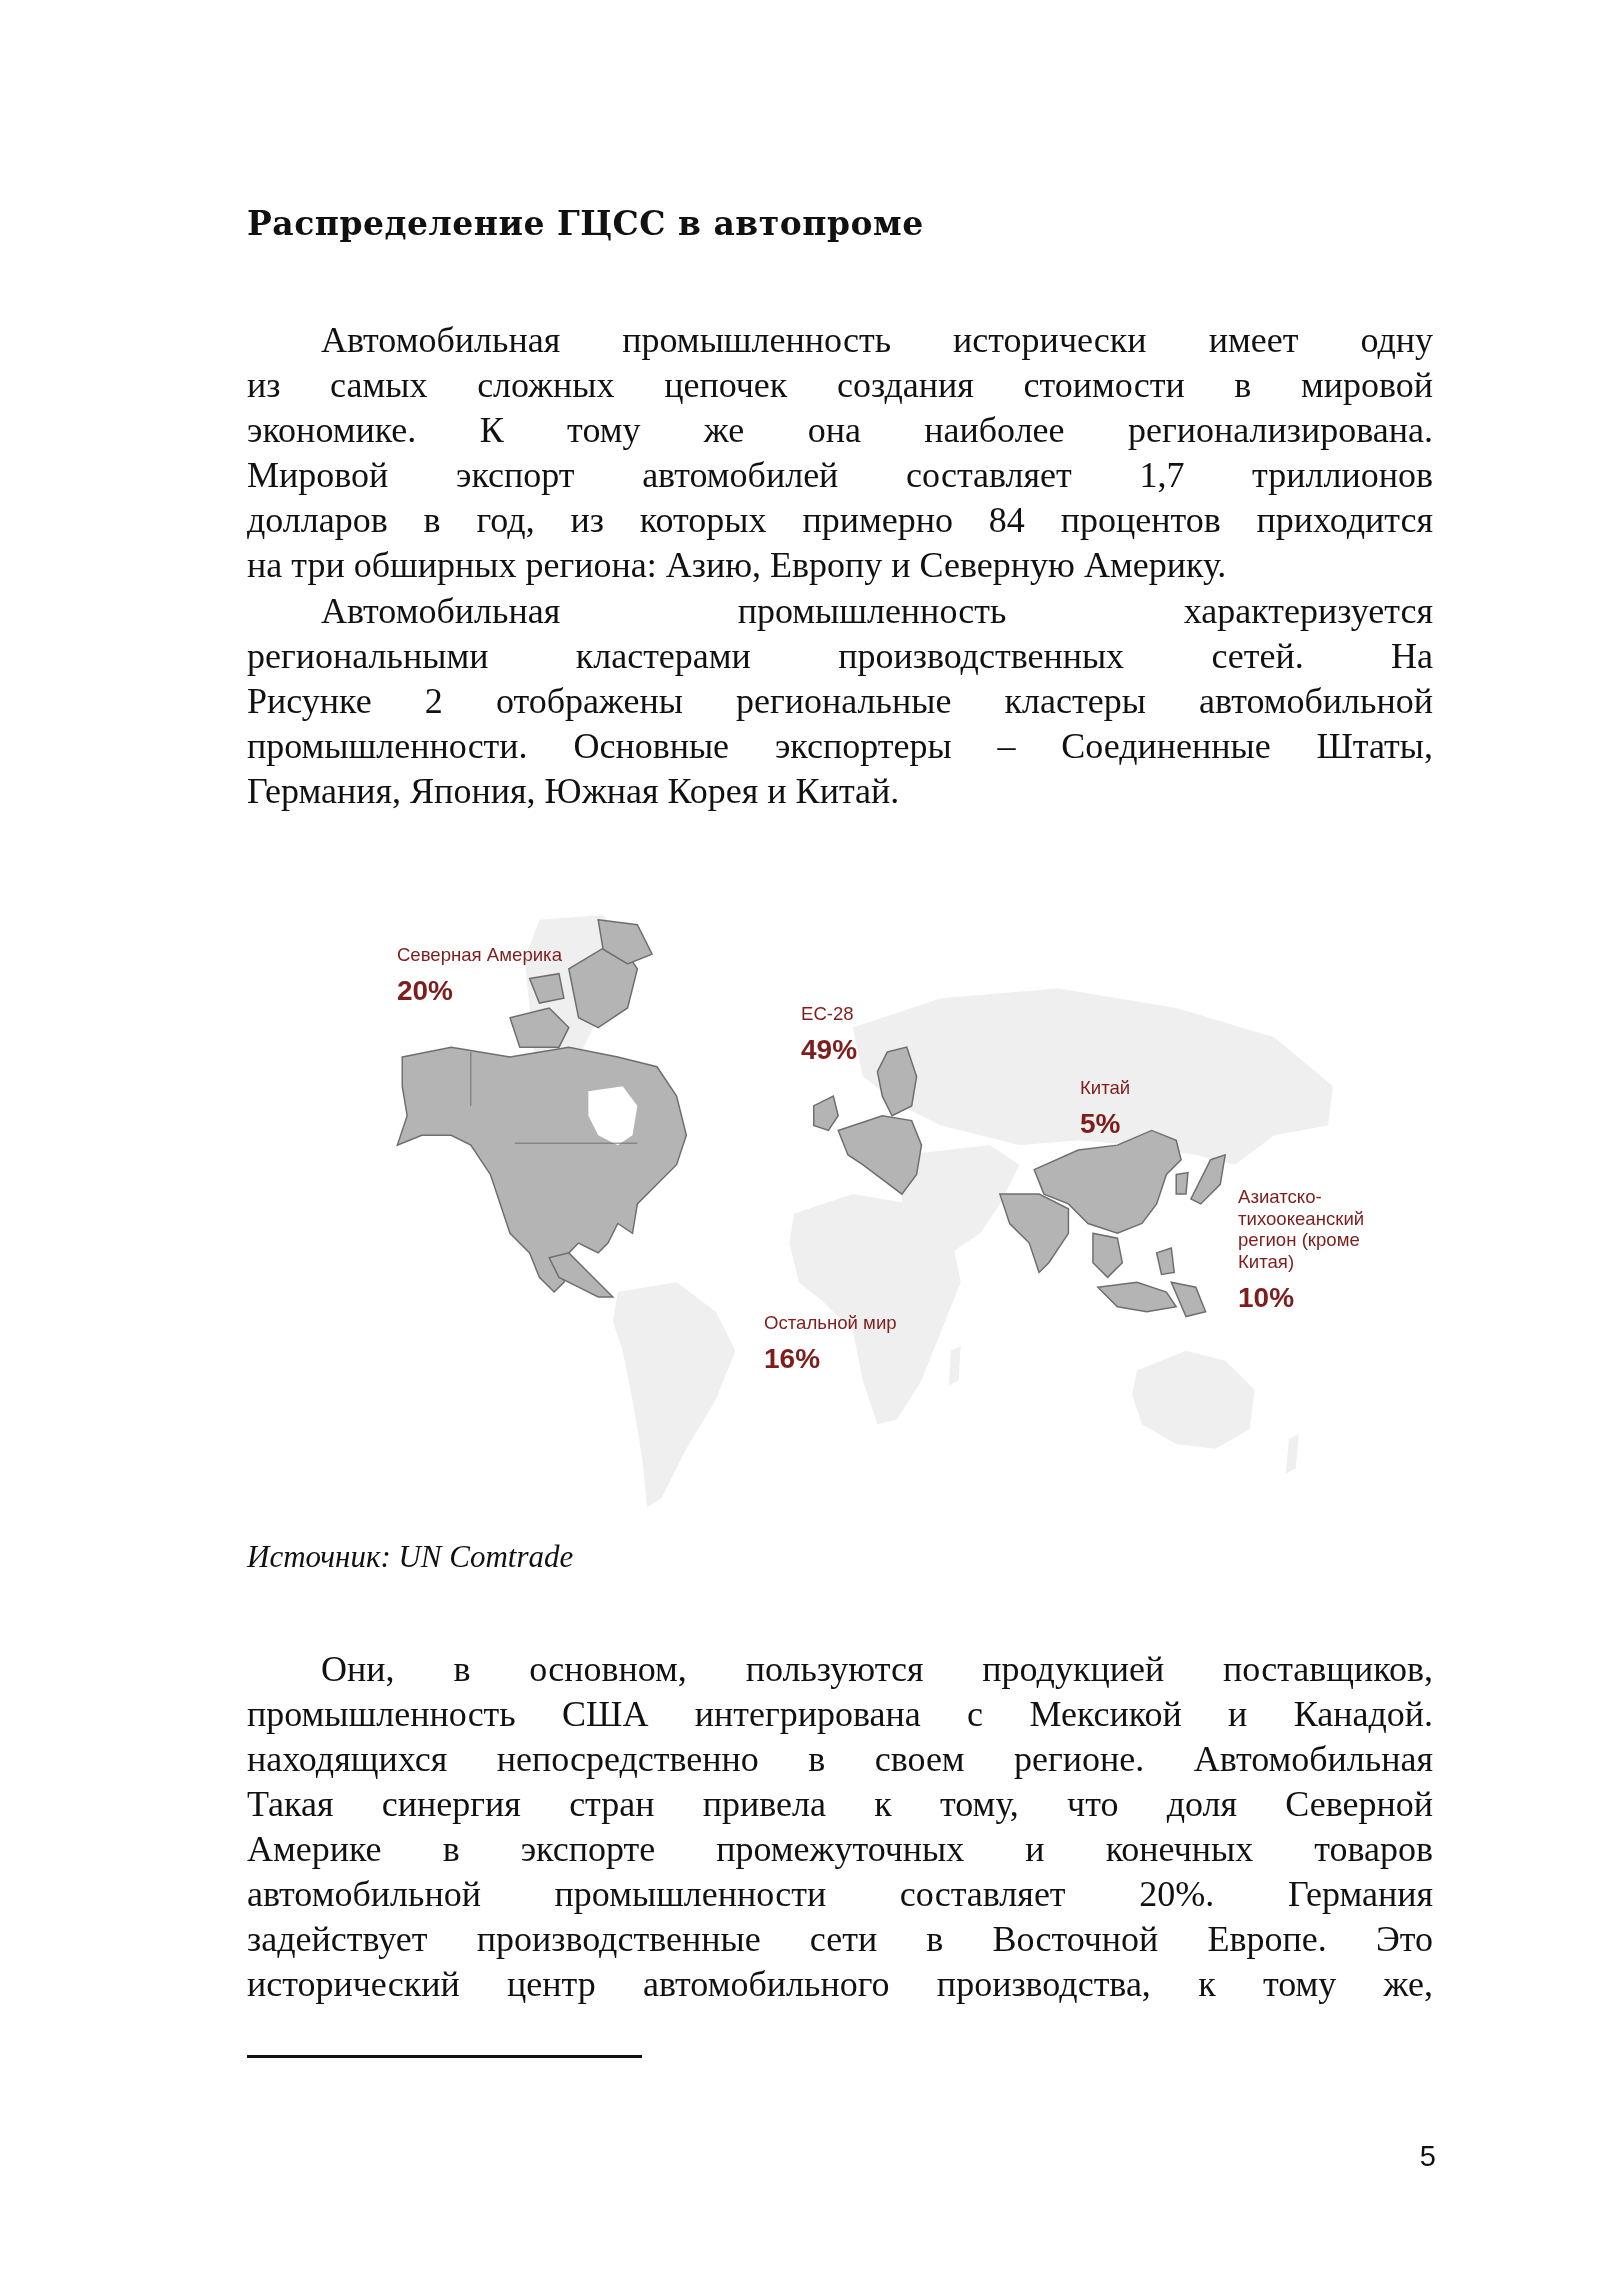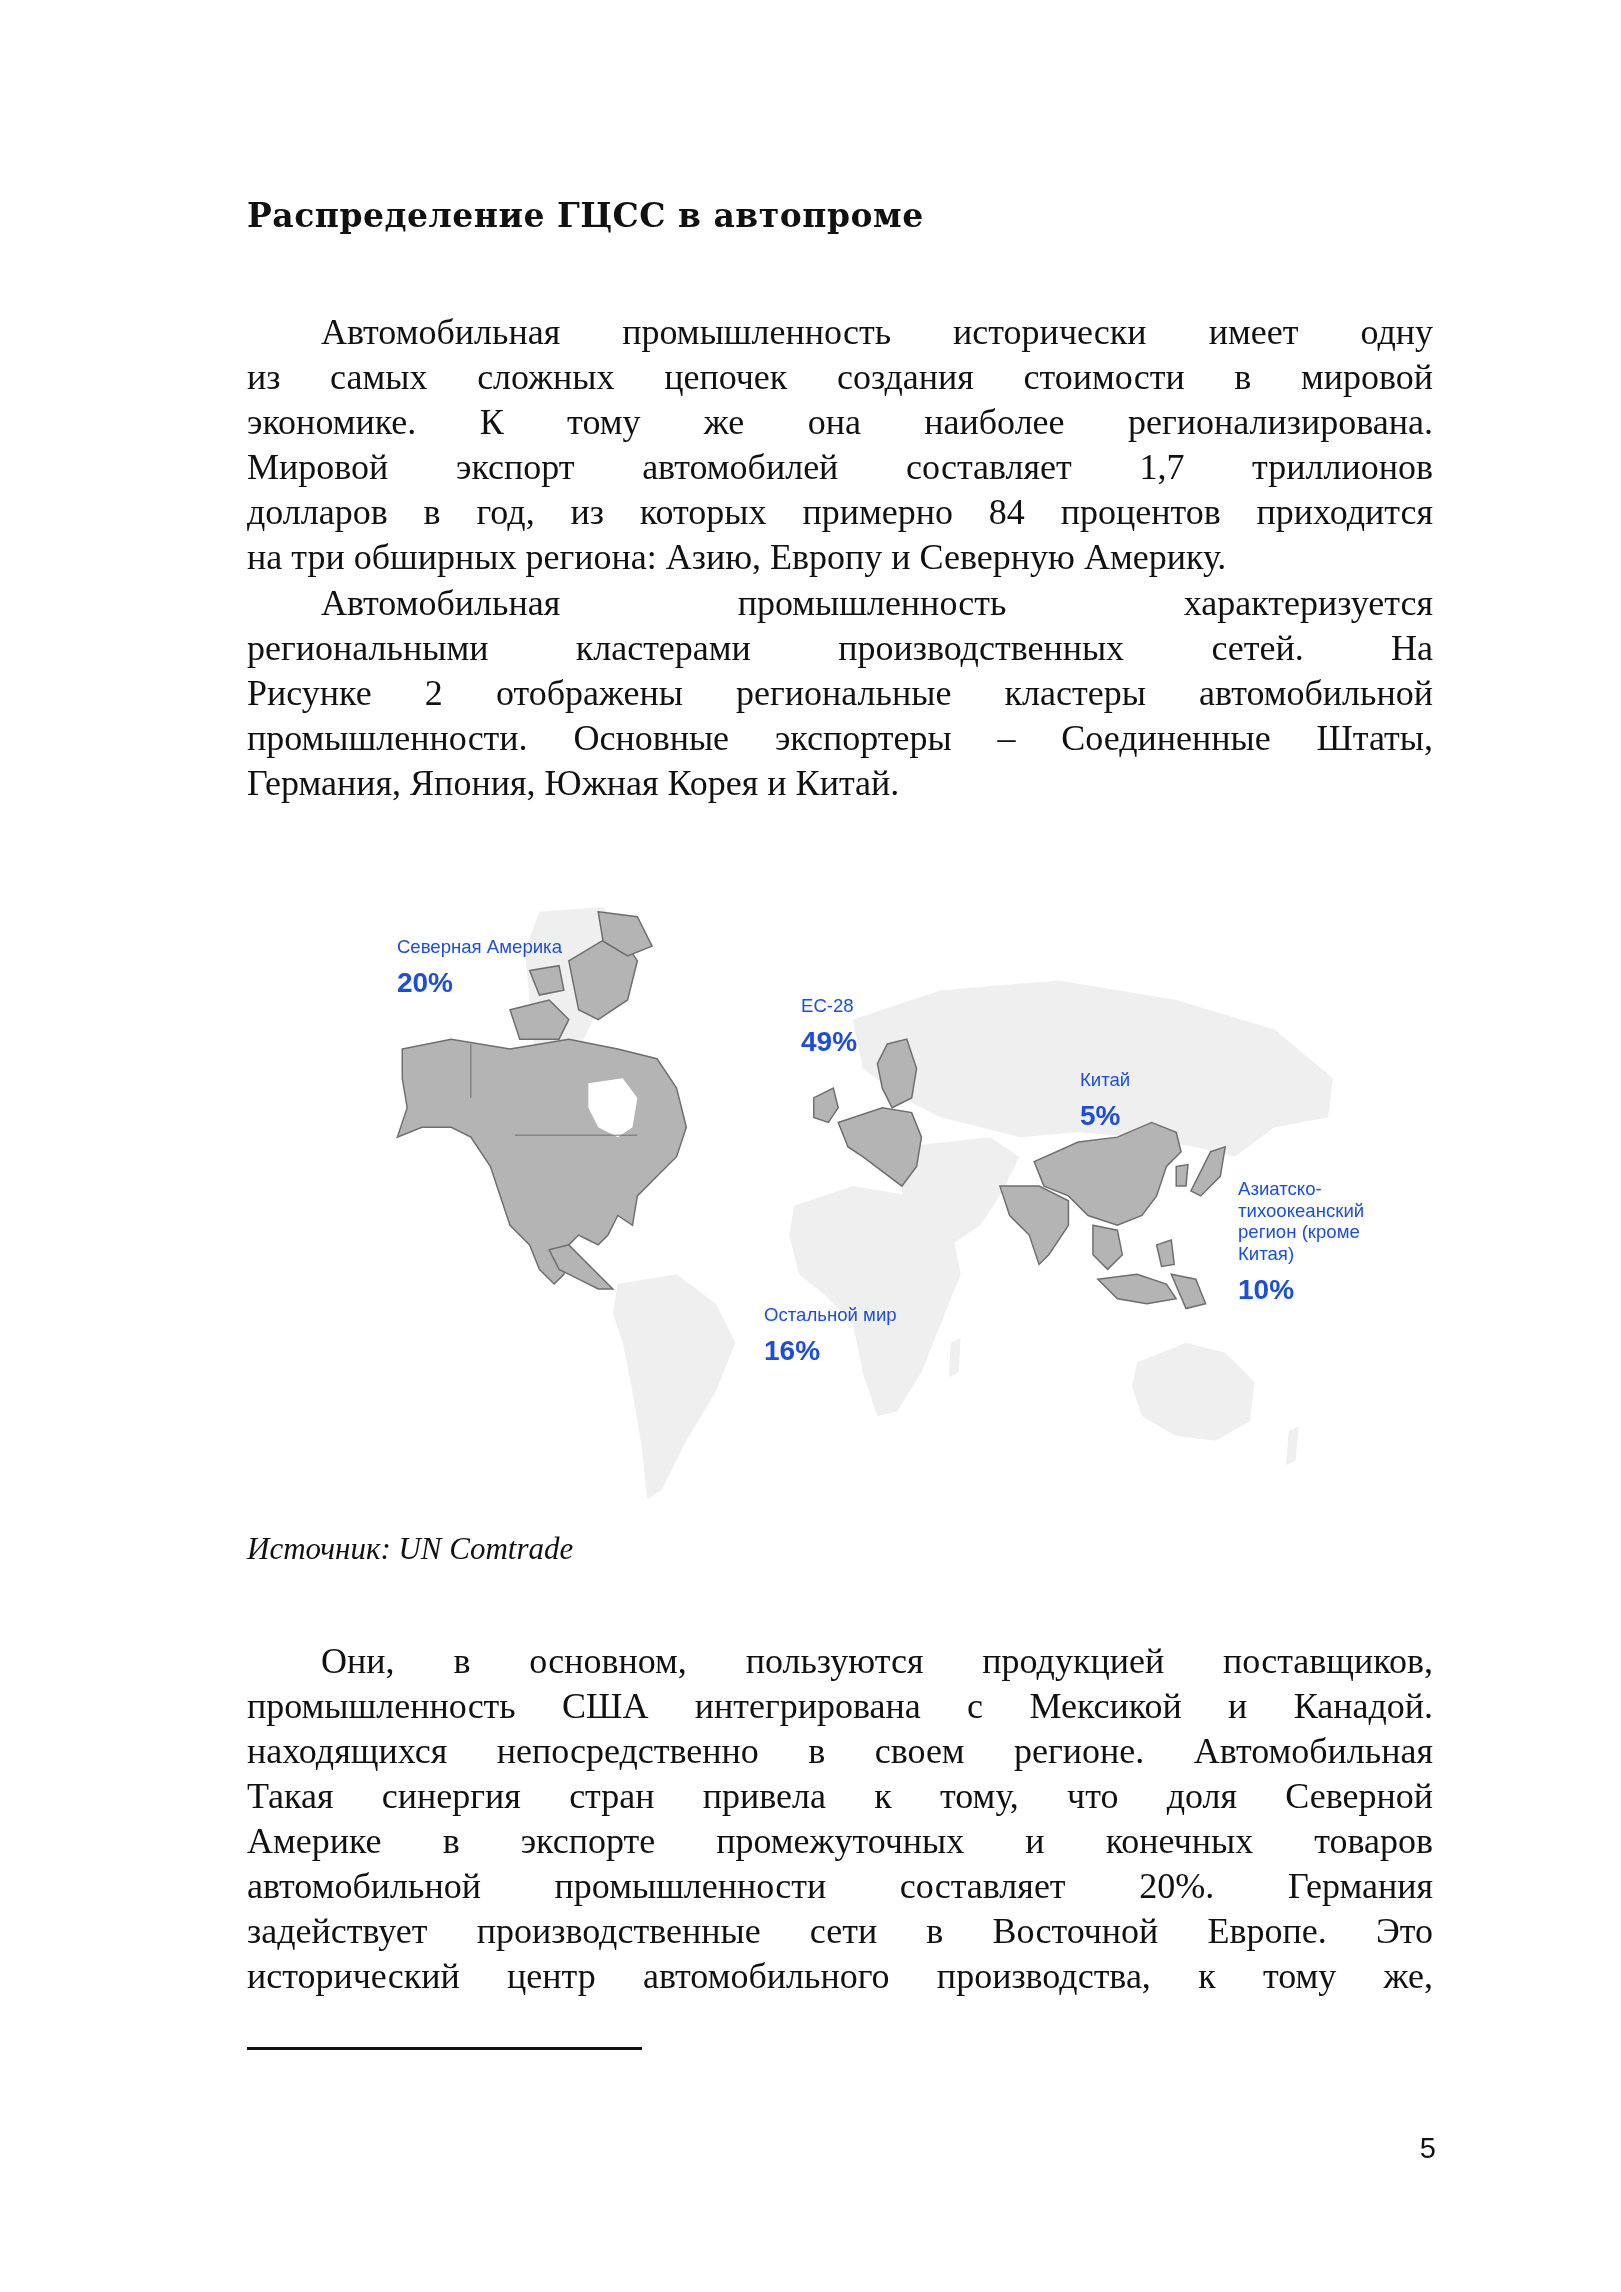--- a/index.html
+++ b/index.html
@@ -1,17 +1,17 @@
 <!DOCTYPE html>
 <html><head>
 <meta charset="utf-8">
 <style>
   html, body { margin: 0; padding: 0; background: #ffffff; }
   body { width: 1621px; height: 2293px; position: relative; overflow: hidden; color: #111; }
-  .page { position: absolute; left: 0; top: 0; width: 1621px; height: 1682px; }
+  .page { position: absolute; left: 0; top: 8px; width: 1621px; height: 1682px; }
   .heading {
     position: absolute; left: 247px; top: 196px; width: 1186px;
     font-family: "DejaVu Serif", serif; font-weight: bold; font-size: 33px; letter-spacing: 0.5px;
   }
   .body-text {
     position: absolute; left: 247px; width: 1186px;
     font-family: "Liberation Serif", serif; font-size: 36px; line-height: 45px;
     text-align: justify; text-align-last: left; margin: 0;
   }
   .body-text .line { display: block; text-align: justify; text-align-last: justify; white-space: nowrap; }
@@ -23,21 +23,21 @@
   .caption {
     position: absolute; left: 247px; width: 1186px; top: 817px; text-align: center;
     font-family: "Liberation Serif", serif; font-style: italic; font-size: 31px; line-height: 37px;
   }
   .source {
     position: absolute; left: 247px; width: 1186px; top: 1531px; text-align: left;
     font-family: "Liberation Serif", serif; font-style: italic; font-size: 31px;
   }
   .map-wrap { position: absolute; left: 392px; top: 902px; width: 961px; height: 627px; }
   .map-wrap svg { width: 961px; height: 627px; display: block; }
-  .map-label { position: absolute; font-family: "Liberation Sans", sans-serif; color: #1d4ed8; }
+  .map-label { position: absolute; font-family: "Liberation Sans", sans-serif; color: #7f1d1d; }
   .map-label .name { font-size: 18.6px; line-height: 21.6px; display: block; }
   .map-label .pct { font-size: 28px; font-weight: bold; display: block; margin-top: 9.8px; }
   .footnote-rule { position: absolute; left: 247px; top: 2047px; width: 395px; height: 2.9px; background: #111; }
   .page-number {
     position: absolute; left: 1407px; top: 2132px; width: 29px; text-align: right;
     font-family: "Liberation Sans", sans-serif; font-size: 29px;
   }
 </style>
 </head>
 <body>

